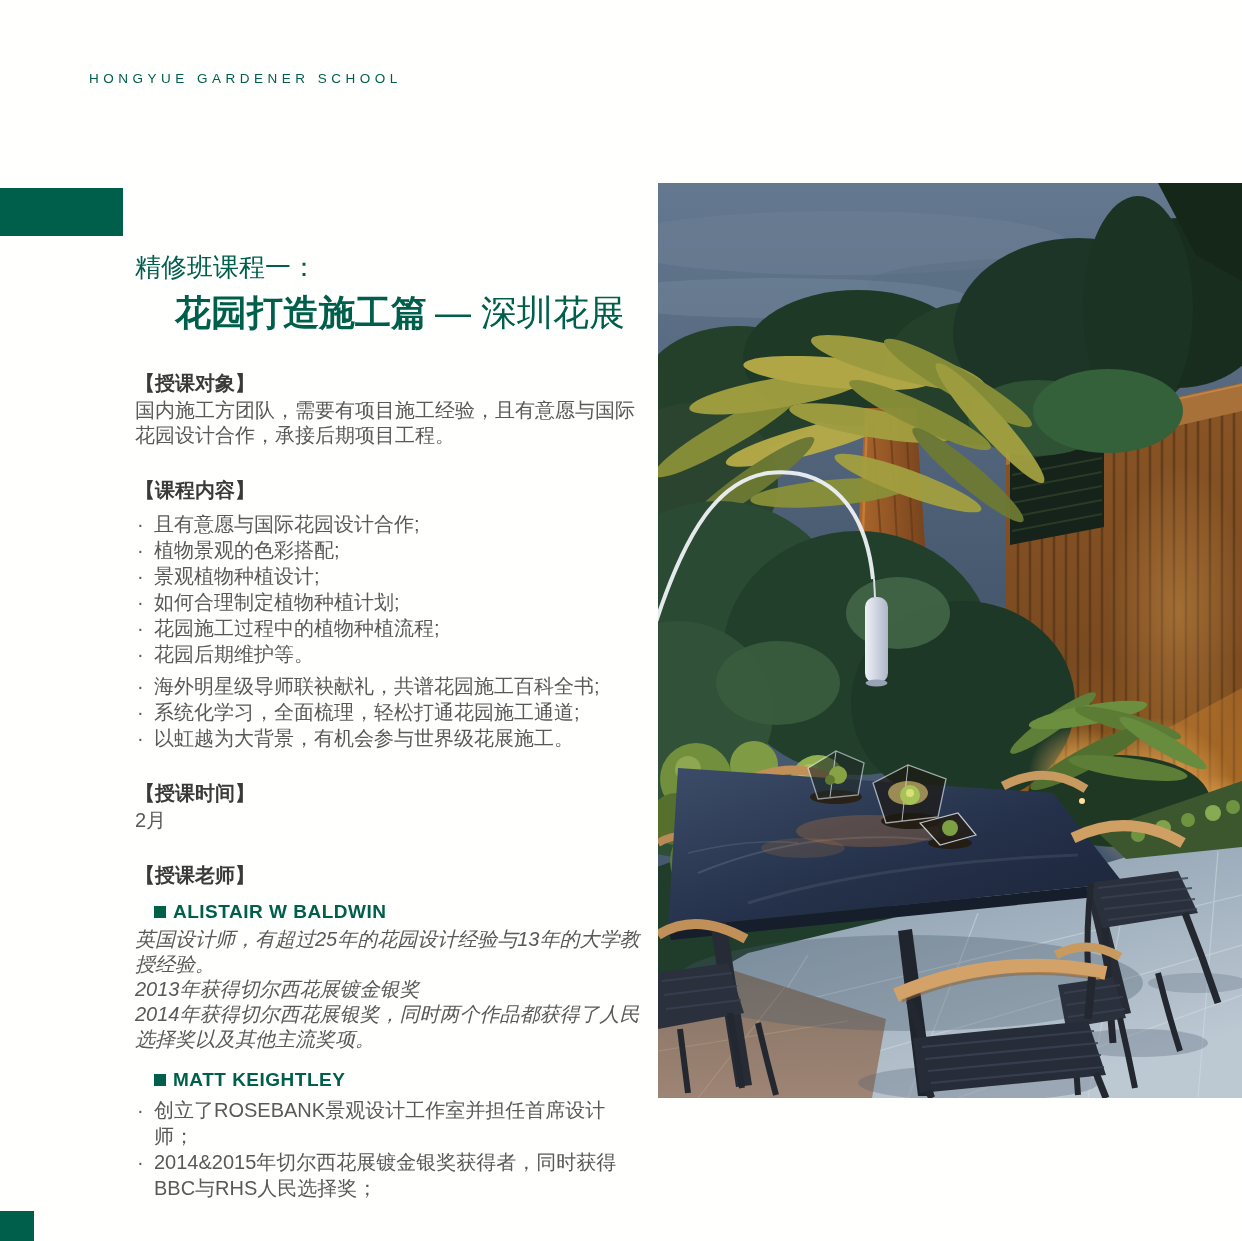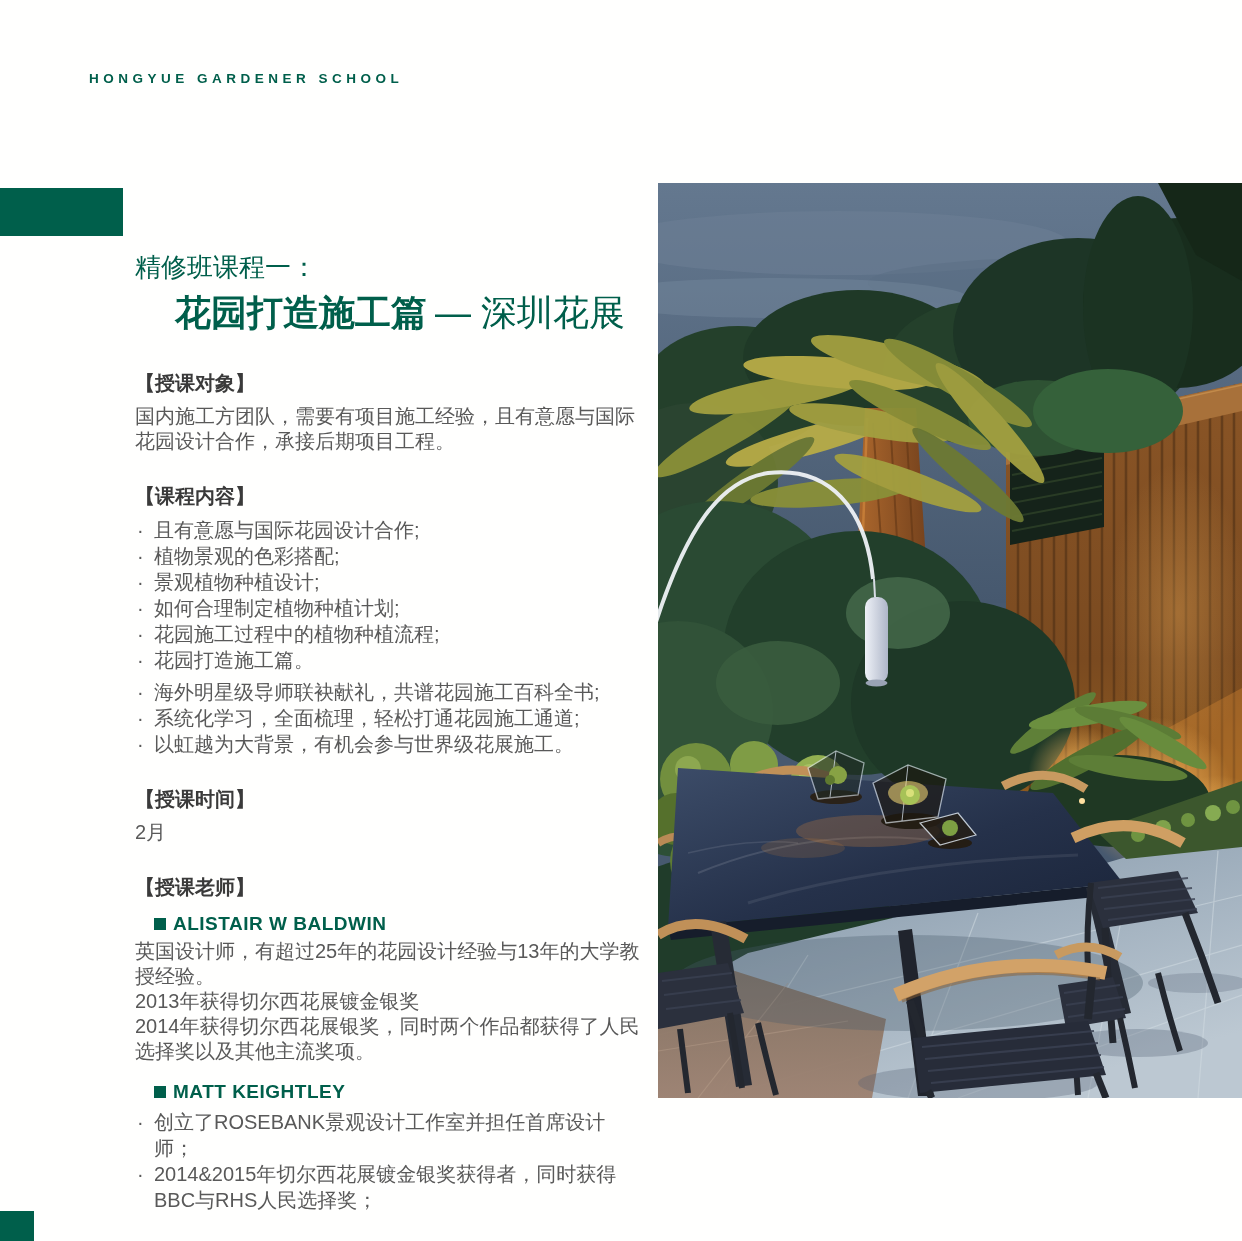--- a/index.html
+++ b/index.html
@@ -8,51 +8,51 @@
     --body:#595959;
   }
   html,body{margin:0;padding:0;background:#e8e8e8;}
   .page{
     position:relative;width:1242px;height:1241px;margin:0 auto;
     background:#FFFFFE;overflow:hidden;
     font-family:"Liberation Sans","DejaVu Sans",sans-serif;
   }
   .logo{
     position:absolute;left:89px;top:71px;
-    font-size:13.5px;font-weight:700;letter-spacing:4.5px;
+    font-size:13.5px;font-weight:400;letter-spacing:4.5px;
     color:var(--green);white-space:nowrap;
   }
   .accent-bar{position:absolute;left:0;top:188px;width:123px;height:48px;background:var(--green);}
   .corner-square{position:absolute;left:0;bottom:0;width:34px;height:30px;background:var(--green);}
 
   .content{position:absolute;left:135px;top:250px;width:510px;}
   .kicker{color:var(--green);font-size:26px;line-height:34px;font-weight:400;}
   .page-title{margin-top:7px;font-size:36px;line-height:44px;color:var(--green);white-space:nowrap;}
   .page-title .strong{font-weight:700;margin-left:40px;}
   .page-title .light{font-weight:400;margin-left:8px;text-align:right;}
 
   .sec-heading{font-size:20px;font-weight:700;color:var(--heading);line-height:30px;margin-top:27px;}
   .sec-heading.first{margin-top:33px;}
-  .body-text{font-size:20px;color:var(--body);line-height:25px;margin-top:6px;}
+  .body-text{font-size:20px;color:var(--body);line-height:25px;}
 
   ul.dots{list-style:none;margin:6px 0 0 0;padding:0;}
   ul.dots li{
     position:relative;padding-left:19px;
     font-size:20px;color:var(--body);line-height:26px;
   }
   ul.dots li .dot{position:absolute;left:2px;top:0;color:var(--body);}
 
   .teacher-name{
     margin-top:11px;display:flex;align-items:center;gap:7px;
     color:var(--green);font-size:19px;font-weight:700;letter-spacing:.5px;padding-left:19px;
   }
   .teacher-name.second{margin-top:17px;}
   .sq{width:12px;height:12px;background:var(--green);flex:0 0 auto;}
   .teacher-para{margin-top:4px;}
-  .teacher-para p{margin:0;font-size:20px;color:var(--body);line-height:25px;}
+  .teacher-para p{margin:0;font-size:20px;color:var(--body);line-height:25px;font-style:italic;}
 
   .photo{
     position:absolute;left:658px;top:183px;width:584px;height:915px;
     overflow:hidden;background:#47596f;
   }
   .photo svg{display:block;}
 </style>
 </head>
 <body>
 
@@ -75,21 +75,21 @@
     </div>
 
     <div>
       <div class="sec-heading">【课程内容】</div>
       <ul class="dots">
         <li><span class="dot">·</span><span>且有意愿与国际花园设计合作;</span></li>
         <li><span class="dot">·</span><span>植物景观的色彩搭配;</span></li>
         <li><span class="dot">·</span><span>景观植物种植设计;</span></li>
         <li><span class="dot">·</span><span>如何合理制定植物种植计划;</span></li>
         <li><span class="dot">·</span><span>花园施工过程中的植物种植流程;</span></li>
-        <li><span class="dot">·</span><span>花园打造施工篇。</span></li>
+        <li><span class="dot">·</span><span>花园后期维护等。</span></li>
       </ul>
     </div>
 
     <div>
       <ul class="dots">
         <li><span class="dot">·</span><span>海外明星级导师联袂献礼，共谱花园施工百科全书;</span></li>
         <li><span class="dot">·</span><span>系统化学习，全面梳理，轻松打通花园施工通道;</span></li>
         <li><span class="dot">·</span><span>以虹越为大背景，有机会参与世界级花展施工。</span></li>
       </ul>
     </div>

